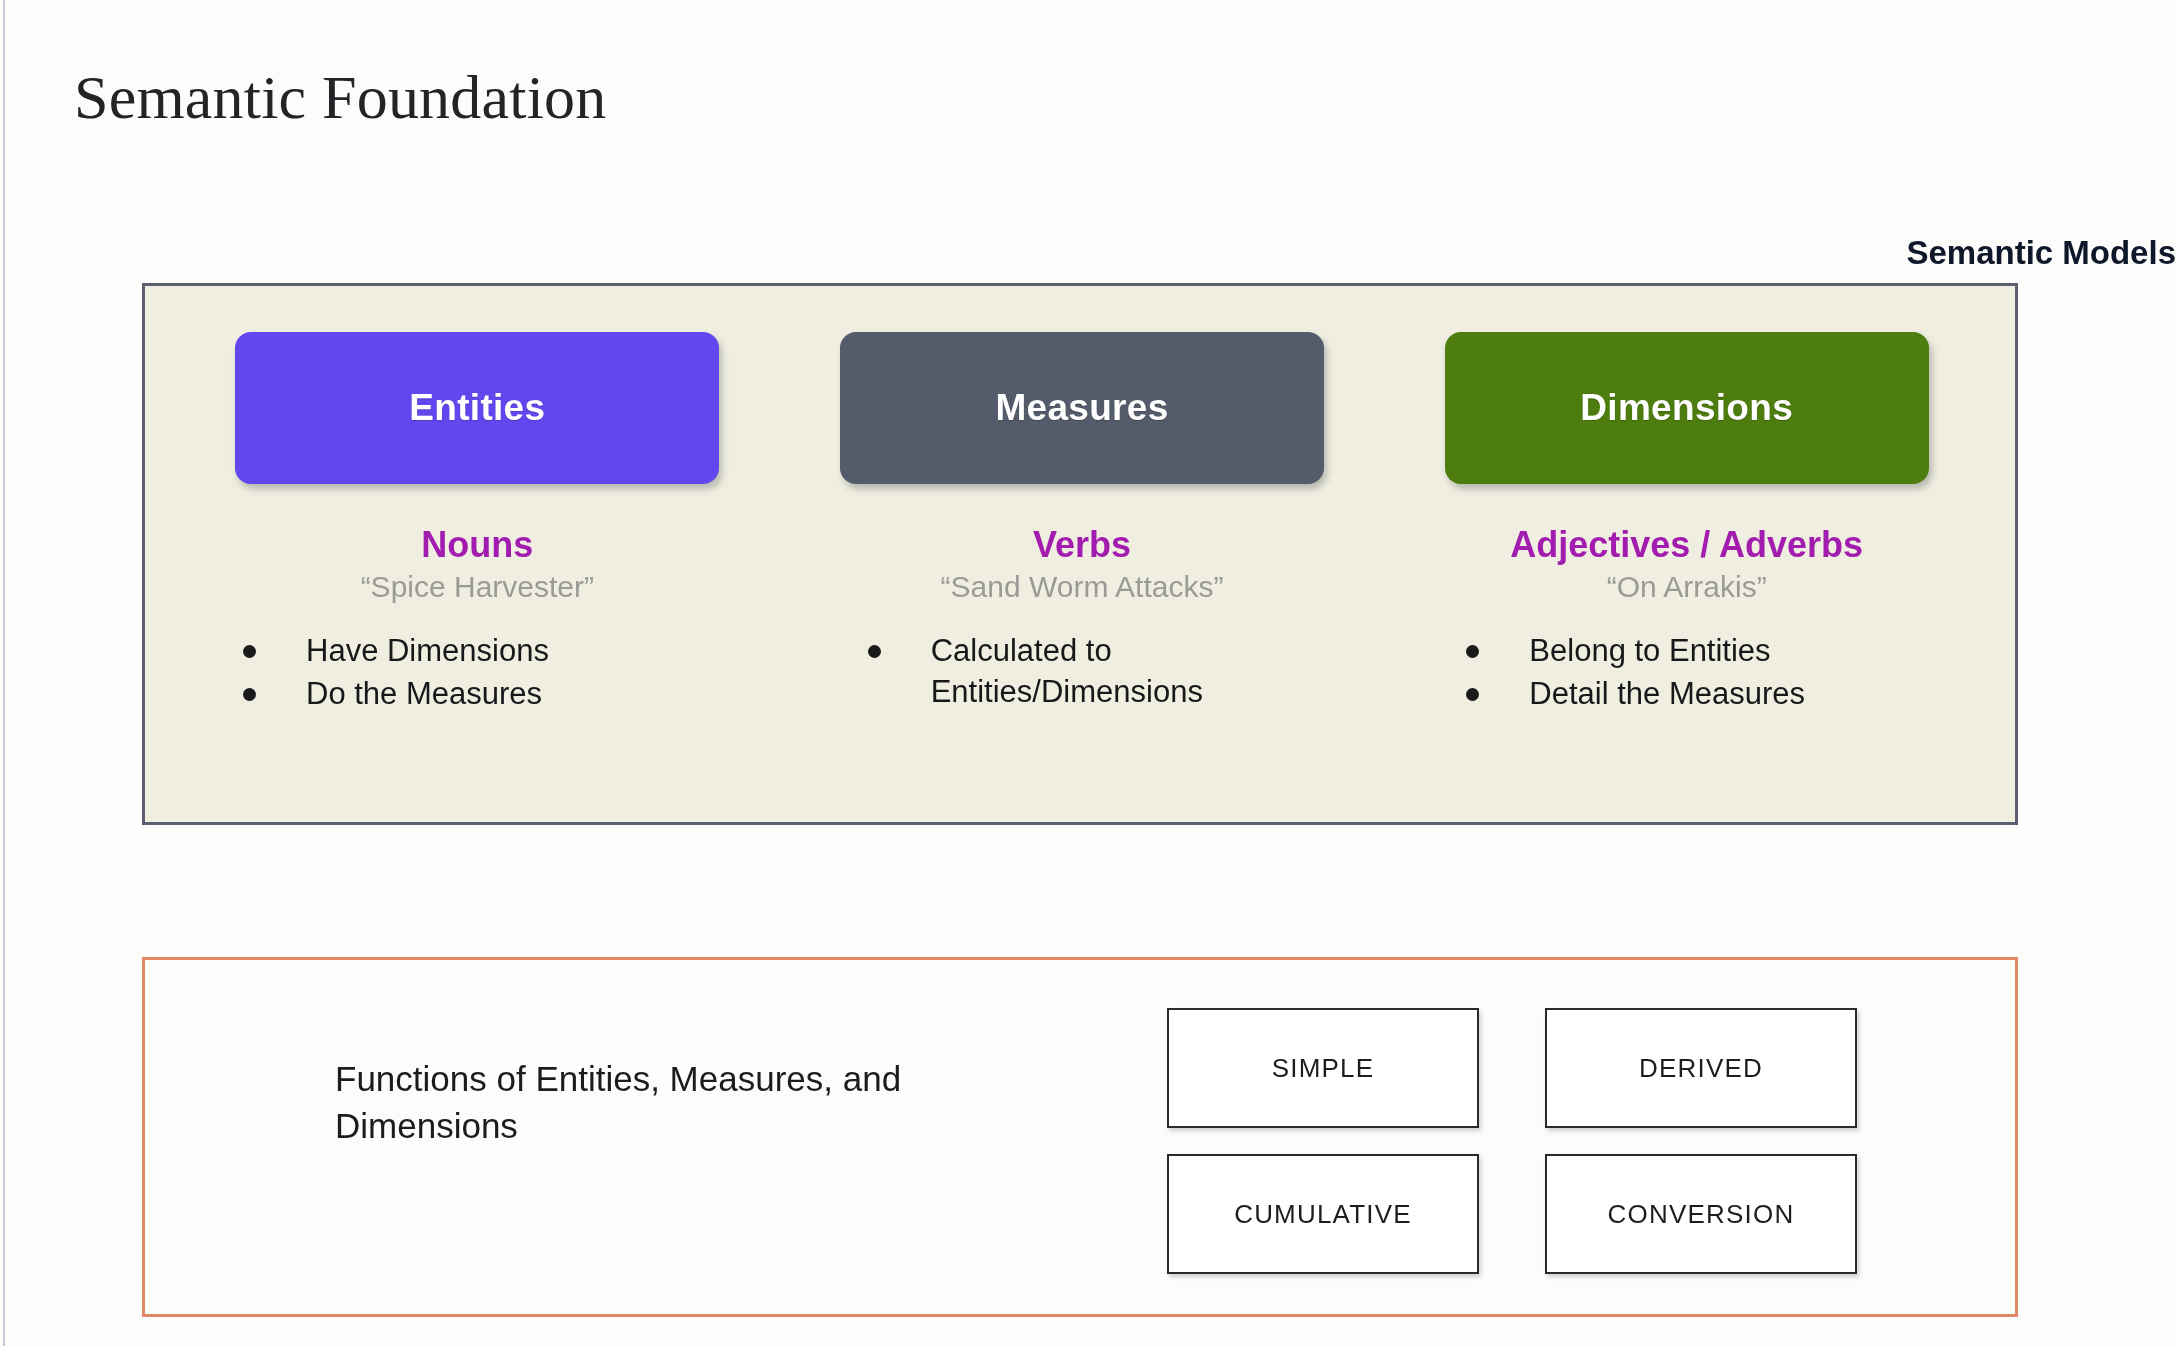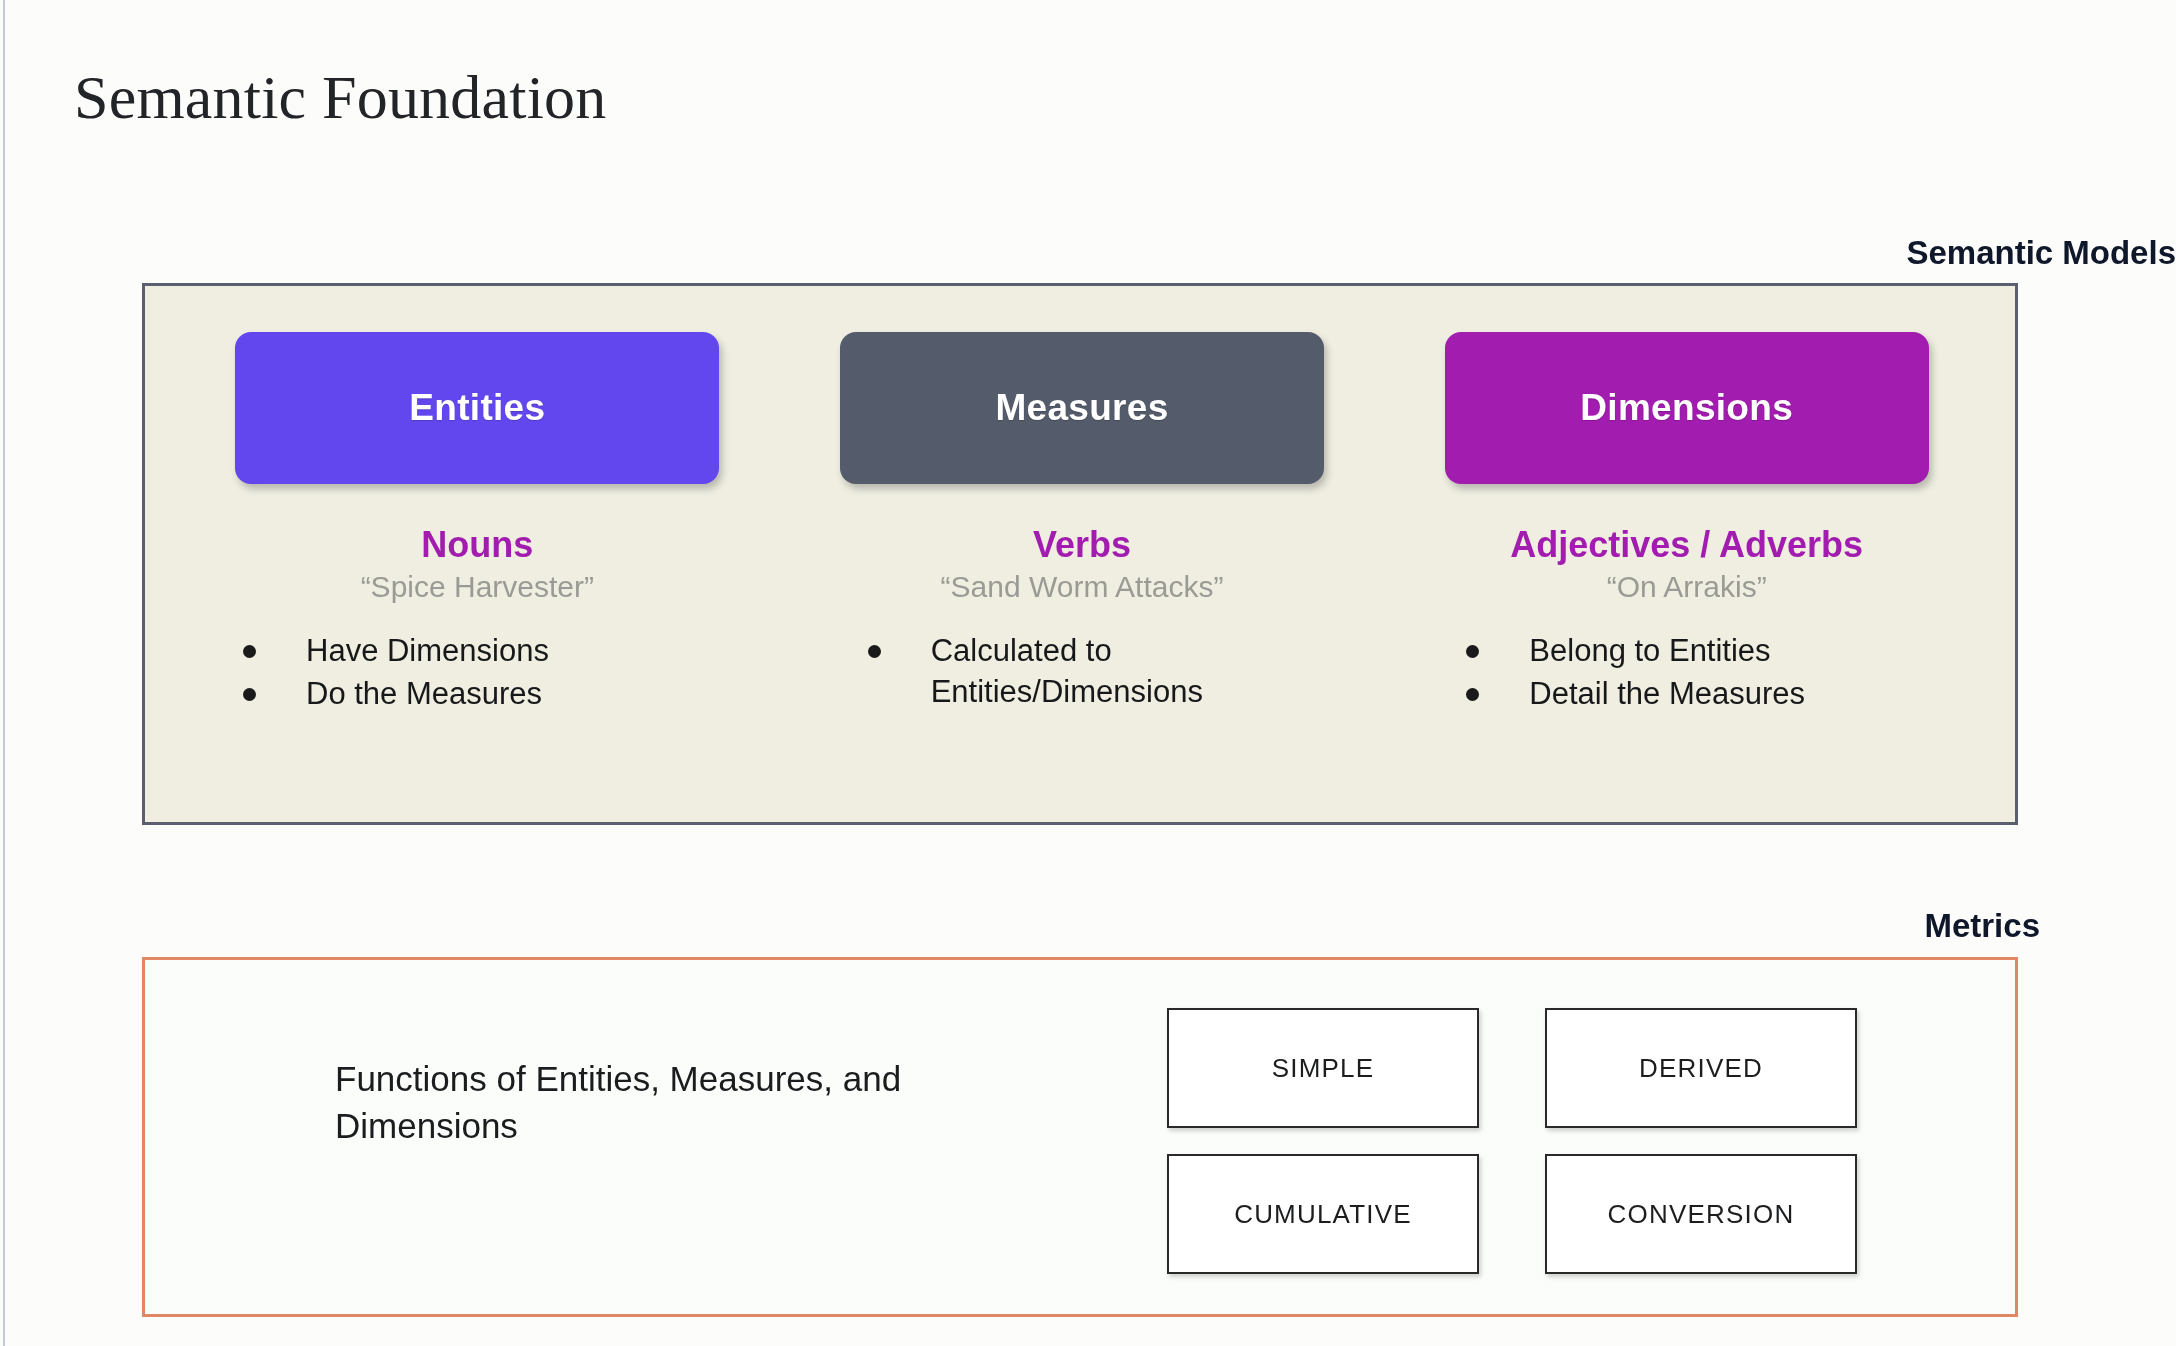--- a/index.html
+++ b/index.html
@@ -105,21 +105,21 @@
   }
   .model-card-label {
     color: #ffffff;
     font-size: 37px;
     font-weight: bold;
     letter-spacing: 0.3px;
     text-shadow: 0 1px 1px rgba(0,0,0,0.18);
   }
   .model-card.entities   { background: #6347ee; }
   .model-card.measures   { background: #545b6b; }
-  .model-card.dimensions { background: #a21caf; }
+  .model-card.dimensions { background: #4d7c0f; }
 
   .pos-title {
     margin-top: 42px;
     font-size: 36px;
     font-weight: bold;
     color: #a21caf;
     text-align: center;
     white-space: nowrap;
     line-height: 1.05;
   }
@@ -271,21 +271,20 @@
           <li class="bullet-item">
             <span class="bullet-dot"></span>
             <span class="bullet-text">Detail the Measures</span>
           </li>
         </ul>
       </div>
 
     </div>
   </div>
 
-  <div class="section-heading" id="metrics-heading">Metrics</div>
 
   <div id="metrics-panel">
     <div id="metrics-desc">Functions of Entities, Measures, and Dimensions</div>
 
     <div id="metrics-grid">
       <div class="metric-box">
         <span class="metric-label">SIMPLE</span>
       </div>
       <div class="metric-box">
         <span class="metric-label">DERIVED</span>

